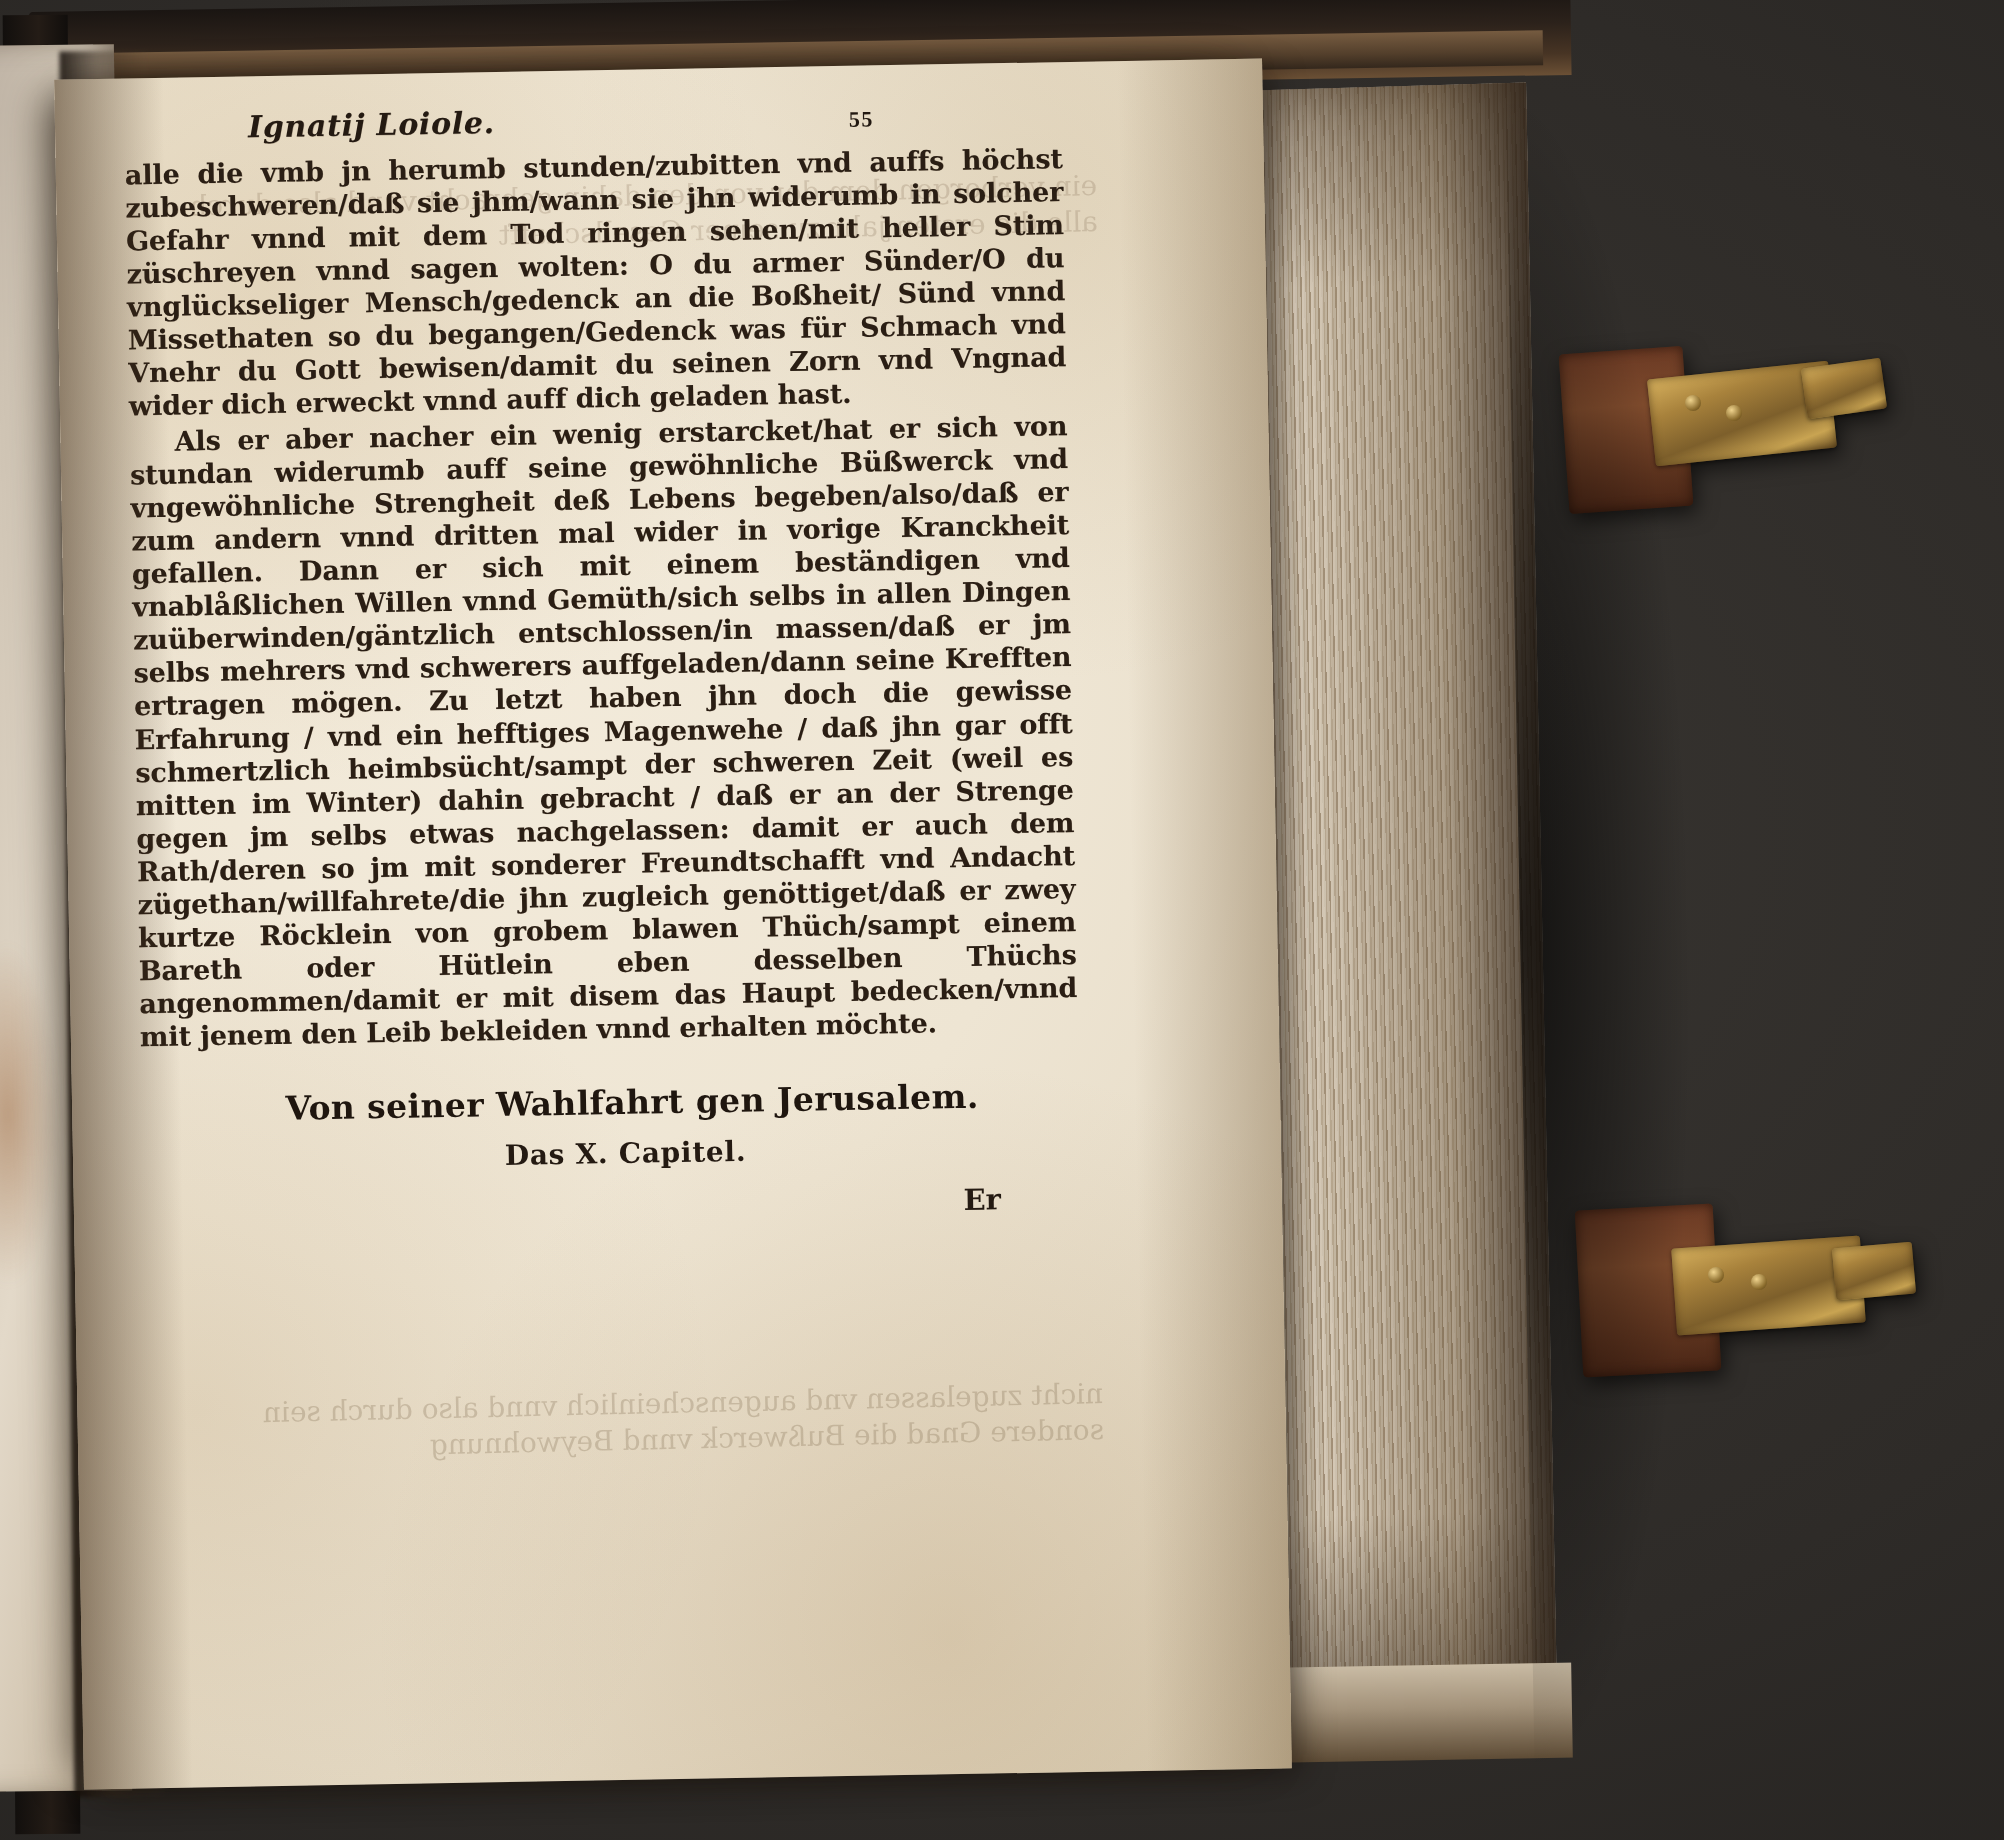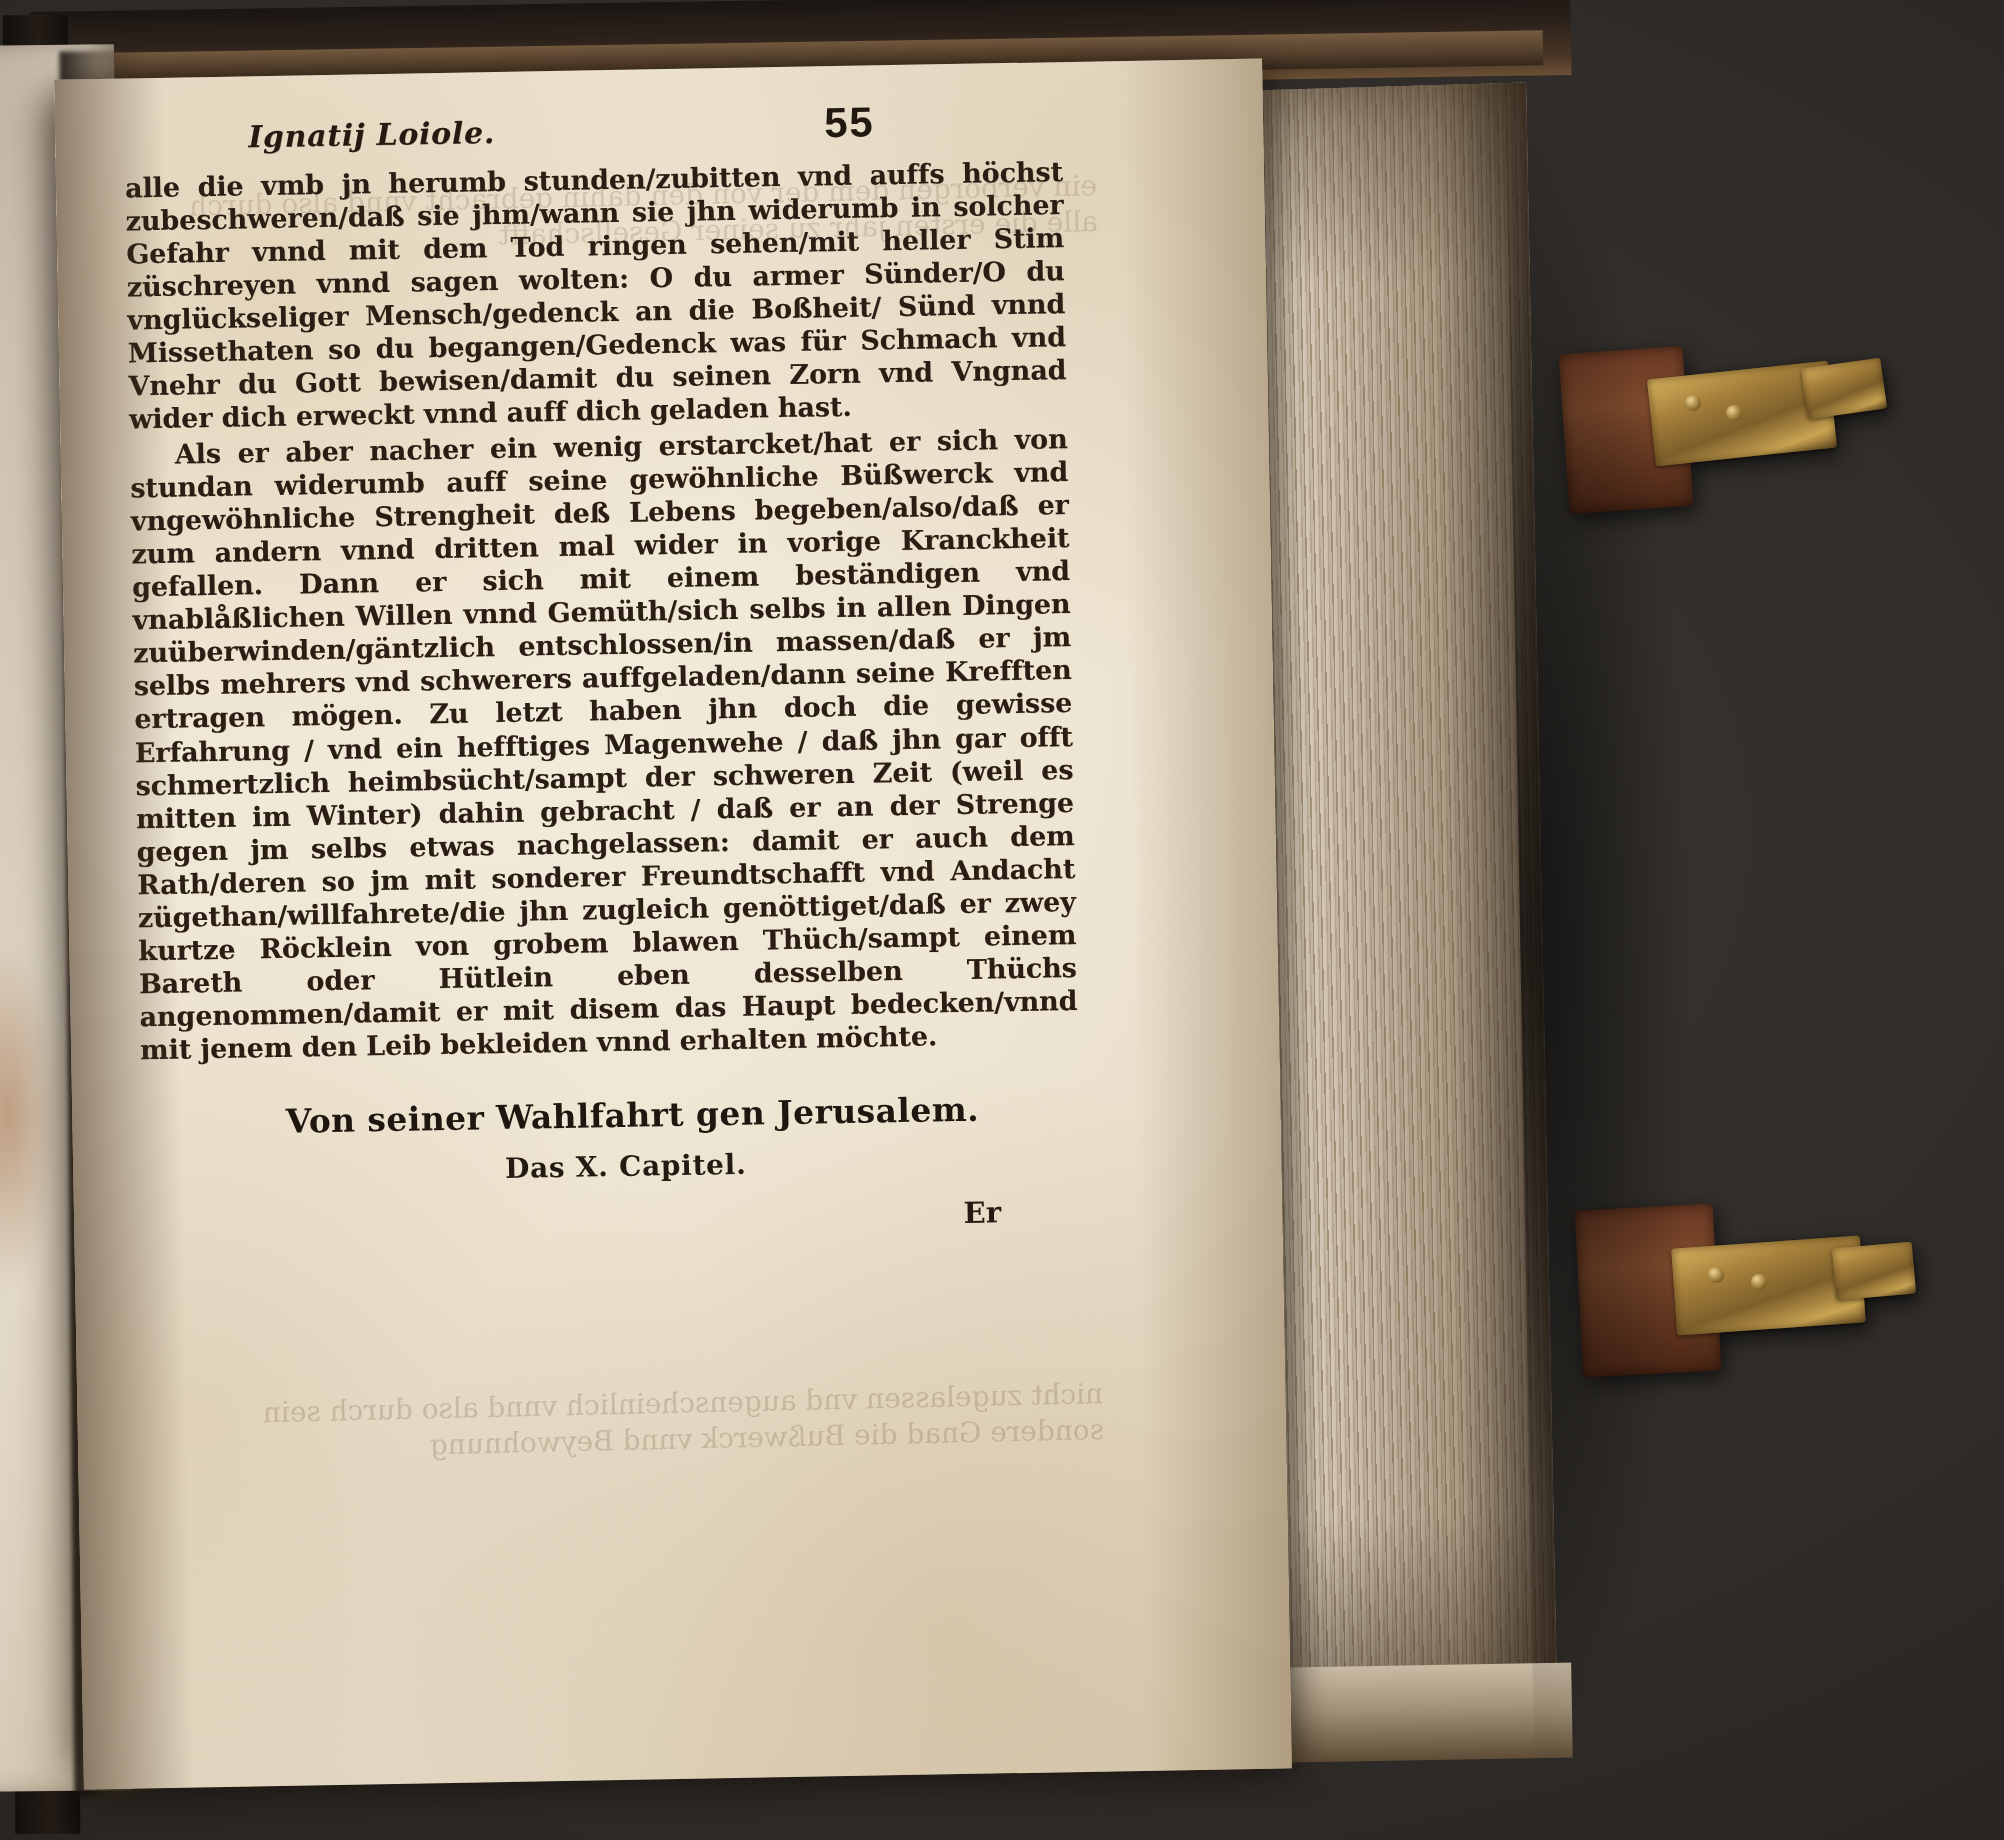--- a/index.html
+++ b/index.html
@@ -196,22 +196,22 @@
   .running-title {
     font-family: "DejaVu Serif", serif;
     font-size: 30px;
     font-weight: 700;
     font-style: italic;
     color: #241a12;
     letter-spacing: 0.7px;
     text-shadow: 0.4px 0.4px 0 rgba(60,40,20,0.3);
   }
   .folio {
-    font-family: Liberation Sans, sans-serif;
-    font-size: 42px;
+    font-family: Liberation Serif, serif;
+    font-size: 22px;
     font-weight: 700;
     color: #211810;
     letter-spacing: 1.5px;
   }
 
   .para {
     font-family: "DejaVu Serif", serif;
     font-size: 27px;
     line-height: 1.225;
     color: #2a1e14;

